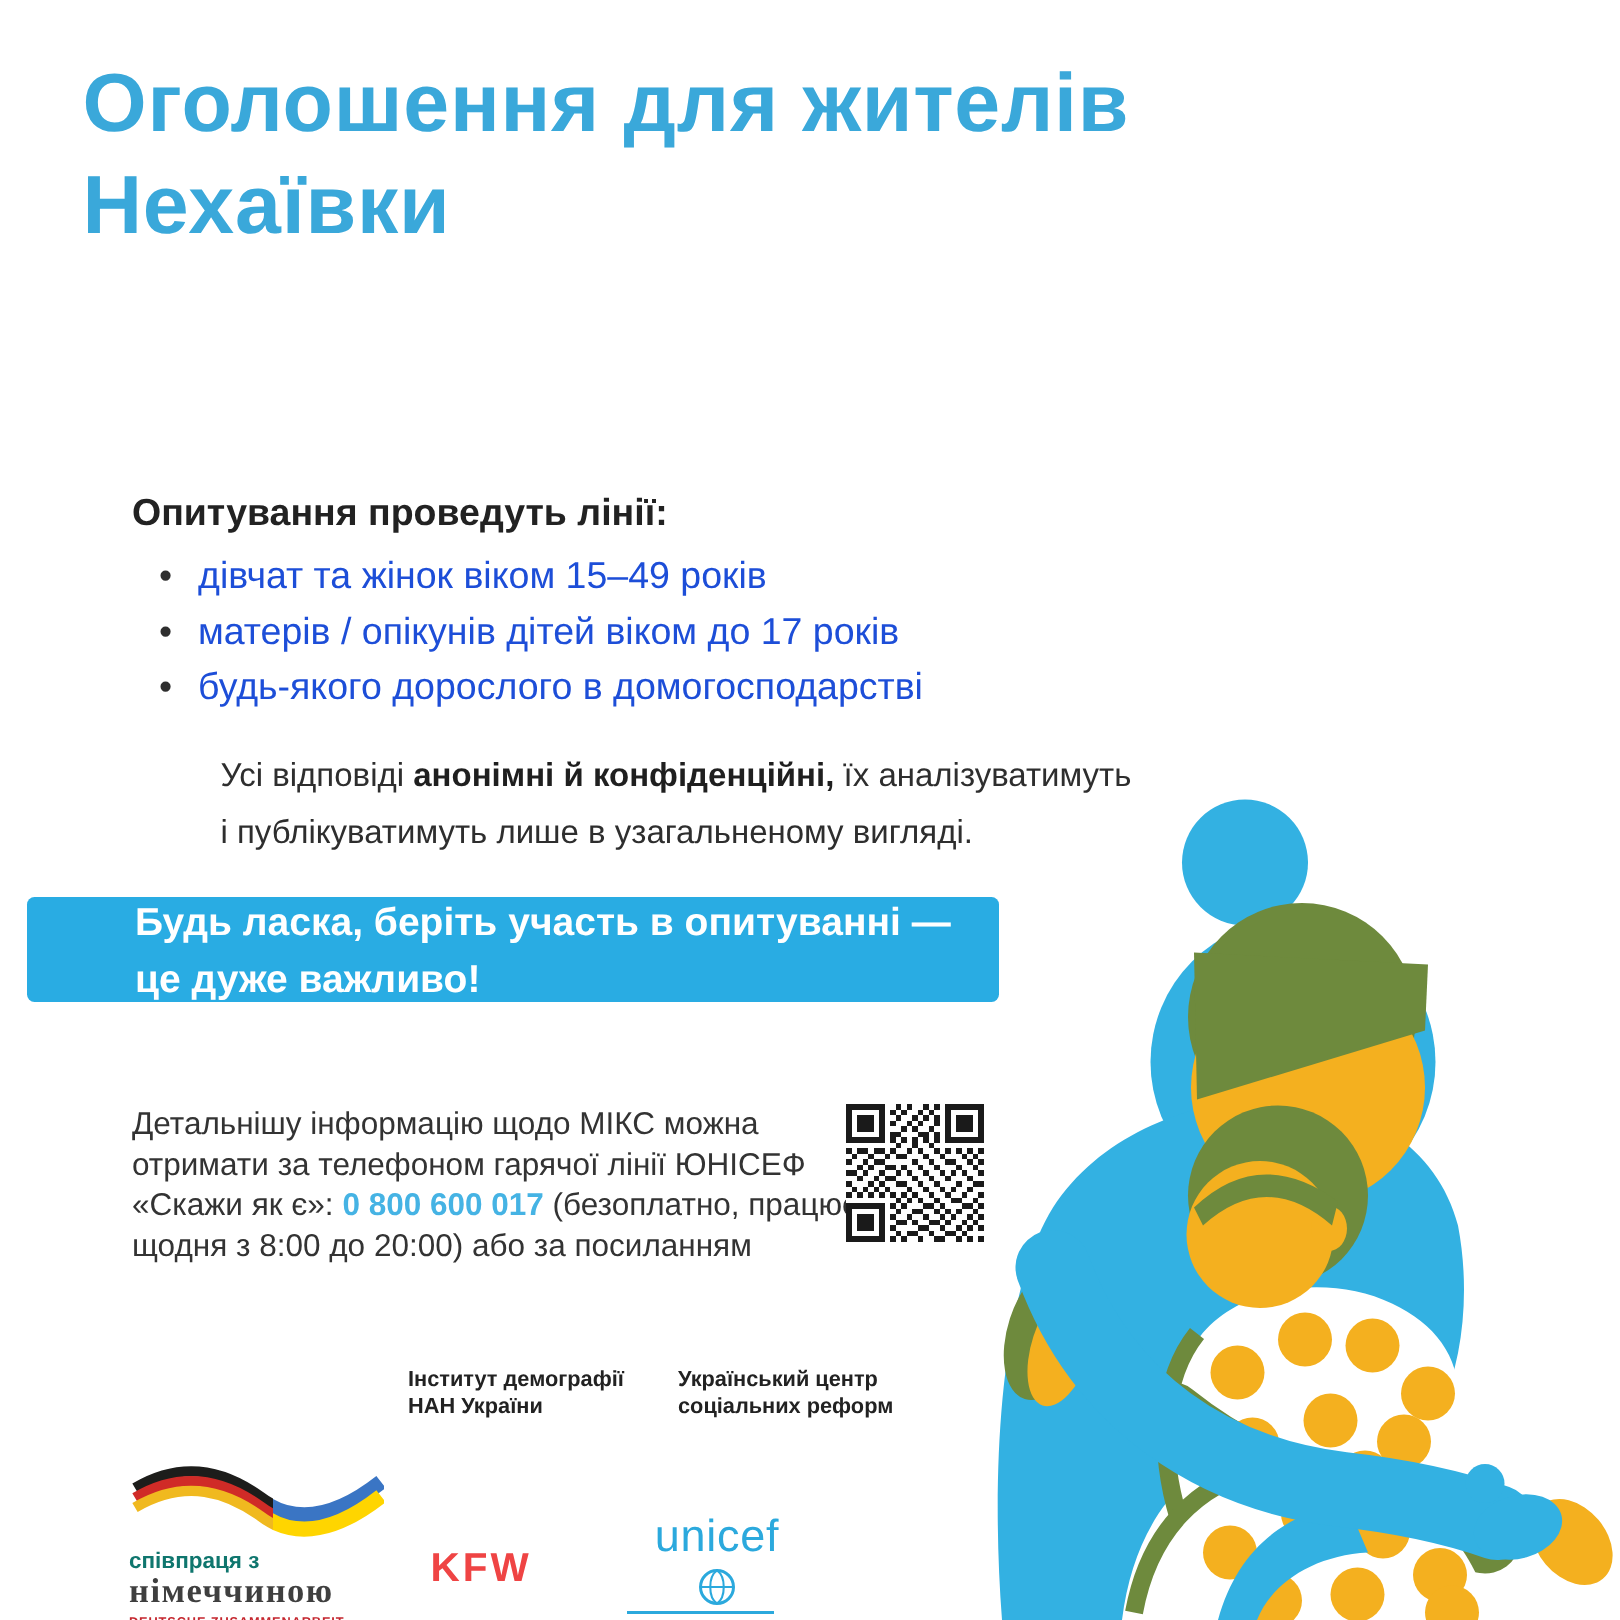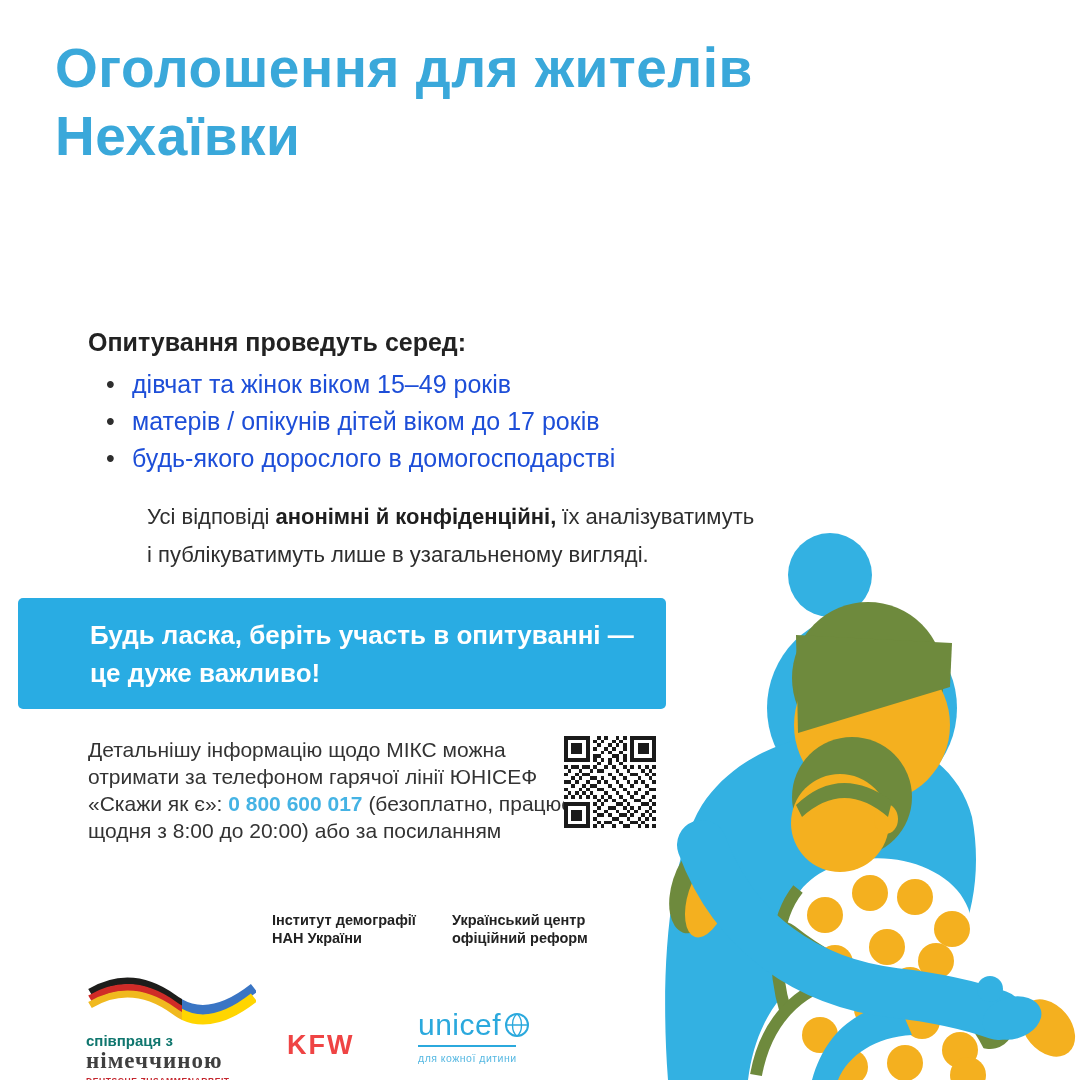--- a/index.html
+++ b/index.html
@@ -24,21 +24,21 @@
   .survey-list li {
     position:relative; padding-left:26px; font-size:25px; line-height:37px; color:#1d4ed8;
   }
   .survey-list li::before {
     content:"•"; position:absolute; left:0; top:0; font-size:25px; color:#2e2e2e;
   }
 
   .confid { left:103px; top:498px; width:800px; font-size:22px; line-height:38px; white-space:pre-line;margin-left:44px; }
 
   .cta {
-    left:18px; top:598px; width:648px; height:111px;
+    left:18px; top:598px; width:648px; height:70px;
     background:#29ace3; border-radius:5px;
     display:flex; align-items:center; padding-left:72px;
   }
   .cta-text { color:#ffffff; font-weight:700; font-size:26px; line-height:38px; white-space:pre-line; }
 
   .hotline { left:88px; top:736px; width:485px; font-size:21px; line-height:27px; font-weight:500; color:#333; white-space:pre-line; }
   .hotline .phone { color:#45b3e4; font-weight:700; }
   .hotline .hl-link { color:#45b3e4; font-weight:700; text-decoration:underline; cursor:pointer; }
 
   .qr { left:564px; top:736px; width:92px; height:92px; }
@@ -50,37 +50,37 @@
 
   .german { left:86px; top:976px; width:180px; }
   .german svg { display:block; }
   .g1 { font-size:15px; font-weight:700; color:#0f766e; margin-top:2px; }
   .g2 { font-family:"Liberation Serif", serif; font-size:23px; font-weight:700; color:#3f3f3f; letter-spacing:1px; line-height:24px; }
   .g3 { font-size:8.5px; font-weight:700; color:#c4262e; letter-spacing:0.6px; margin-top:3px; }
 
   .kfw { left:287px; top:1030px; font-size:27px; font-weight:700; color:#ef4444; letter-spacing:2px; }
 
   .unicef { left:418px; top:1008px; width:120px; }
-  .u-row { display:flex; align-items:center; gap:3px; }
+  .u-row { display:flex; align-items:center; gap:3px;flex-direction:column; }
   .u-word { font-size:30px; font-weight:500; color:#2ba9dd; letter-spacing:0.5px; }
   .u-line { width:98px; height:2px; background:#2ba9dd; margin:3px 0 5px; }
   .u-tag { font-size:10.5px; color:#56b8e2; letter-spacing:0.5px; }
 
   .illus { left:660px; top:515px; width:420px; height:565px; }
 </style>
 </head>
 <body>
 
 <div class="page">
 
   <h1 class="abs title">Оголошення для жителів
 Нехаївки</h1>
 
 
-  <h2 class="abs survey-h">Опитування проведуть серед:</h2>
+  <h2 class="abs survey-h">Опитування проведуть лінії:</h2>
 
   <ul class="abs survey-list">
     <li>дівчат та жінок віком 15–49 років</li>
     <li>матерів / опікунів дітей віком до 17 років</li>
     <li>будь-якого дорослого в домогосподарстві</li>
   </ul>
 
   <p class="abs confid"><span>Усі відповіді </span><b>анонімні й конфіденційні,</b><span> їх аналізуватимуть
 і публікуватимуть лише в узагальненому вигляді.</span></p>
 
@@ -107,21 +107,21 @@
       <rect x="0" y="18" width="7" height="7"></rect>
         <rect x="1" y="19" width="5" height="5" fill="#fff"></rect>
         <rect x="2" y="20" width="3" height="3"></rect>
       <path d="M9 0h1v1h-1zM11 0h1v1h-1zM14 0h1v1h-1zM16 0h1v1h-1zM8 1h1v1h-1zM10 1h1v1h-1zM13 1h1v1h-1zM15 1h1v1h-1zM9 2h1v1h-1zM12 2h1v1h-1zM14 2h1v1h-1zM16 2h1v1h-1zM8 3h1v1h-1zM11 3h1v1h-1zM13 3h1v1h-1zM16 3h1v1h-1zM10 4h1v1h-1zM12 4h1v1h-1zM15 4h1v1h-1zM8 5h1v1h-1zM9 5h1v1h-1zM13 5h1v1h-1zM14 5h1v1h-1zM16 5h1v1h-1zM8 6h1v1h-1zM10 6h1v1h-1zM12 6h1v1h-1zM14 6h1v1h-1zM16 6h1v1h-1zM9 7h1v1h-1zM12 7h1v1h-1zM15 7h1v1h-1zM0 8h1v1h-1zM2 8h1v1h-1zM3 8h1v1h-1zM5 8h1v1h-1zM6 8h1v1h-1zM8 8h1v1h-1zM11 8h1v1h-1zM13 8h1v1h-1zM16 8h1v1h-1zM18 8h1v1h-1zM20 8h1v1h-1zM22 8h1v1h-1zM24 8h1v1h-1zM1 9h1v1h-1zM4 9h1v1h-1zM7 9h1v1h-1zM9 9h1v1h-1zM10 9h1v1h-1zM14 9h1v1h-1zM17 9h1v1h-1zM21 9h1v1h-1zM23 9h1v1h-1zM0 10h1v1h-1zM3 10h1v1h-1zM5 10h1v1h-1zM6 10h1v1h-1zM12 10h1v1h-1zM15 10h1v1h-1zM18 10h1v1h-1zM19 10h1v1h-1zM22 10h1v1h-1zM24 10h1v1h-1zM2 11h1v1h-1zM4 11h1v1h-1zM7 11h1v1h-1zM8 11h1v1h-1zM10 11h1v1h-1zM13 11h1v1h-1zM16 11h1v1h-1zM20 11h1v1h-1zM23 11h1v1h-1zM0 12h1v1h-1zM1 12h1v1h-1zM3 12h1v1h-1zM6 12h1v1h-1zM9 12h1v1h-1zM11 12h1v1h-1zM14 12h1v1h-1zM17 12h1v1h-1zM19 12h1v1h-1zM21 12h1v1h-1zM24 12h1v1h-1zM2 13h1v1h-1zM5 13h1v1h-1zM7 13h1v1h-1zM8 13h1v1h-1zM12 13h1v1h-1zM15 13h1v1h-1zM18 13h1v1h-1zM22 13h1v1h-1zM0 14h1v1h-1zM4 14h1v1h-1zM6 14h1v1h-1zM9 14h1v1h-1zM10 14h1v1h-1zM13 14h1v1h-1zM16 14h1v1h-1zM20 14h1v1h-1zM23 14h1v1h-1zM24 14h1v1h-1zM1 15h1v1h-1zM3 15h1v1h-1zM5 15h1v1h-1zM7 15h1v1h-1zM11 15h1v1h-1zM14 15h1v1h-1zM17 15h1v1h-1zM19 15h1v1h-1zM22 15h1v1h-1zM0 16h1v1h-1zM2 16h1v1h-1zM4 16h1v1h-1zM6 16h1v1h-1zM8 16h1v1h-1zM10 16h1v1h-1zM12 16h1v1h-1zM15 16h1v1h-1zM18 16h1v1h-1zM21 16h1v1h-1zM24 16h1v1h-1zM9 17h1v1h-1zM11 17h1v1h-1zM13 17h1v1h-1zM16 17h1v1h-1zM19 17h1v1h-1zM20 17h1v1h-1zM23 17h1v1h-1zM8 18h1v1h-1zM10 18h1v1h-1zM14 18h1v1h-1zM15 18h1v1h-1zM17 18h1v1h-1zM21 18h1v1h-1zM22 18h1v1h-1zM24 18h1v1h-1zM9 19h1v1h-1zM12 19h1v1h-1zM13 19h1v1h-1zM16 19h1v1h-1zM18 19h1v1h-1zM20 19h1v1h-1zM23 19h1v1h-1zM8 20h1v1h-1zM11 20h1v1h-1zM14 20h1v1h-1zM17 20h1v1h-1zM19 20h1v1h-1zM22 20h1v1h-1zM24 20h1v1h-1zM9 21h1v1h-1zM10 21h1v1h-1zM12 21h1v1h-1zM15 21h1v1h-1zM16 21h1v1h-1zM18 21h1v1h-1zM21 21h1v1h-1zM23 21h1v1h-1zM8 22h1v1h-1zM13 22h1v1h-1zM14 22h1v1h-1zM17 22h1v1h-1zM20 22h1v1h-1zM22 22h1v1h-1zM24 22h1v1h-1zM9 23h1v1h-1zM11 23h1v1h-1zM12 23h1v1h-1zM15 23h1v1h-1zM18 23h1v1h-1zM19 23h1v1h-1zM21 23h1v1h-1zM8 24h1v1h-1zM10 24h1v1h-1zM13 24h1v1h-1zM16 24h1v1h-1zM17 24h1v1h-1zM20 24h1v1h-1zM22 24h1v1h-1zM24 24h1v1h-1z"></path>
     </g>
   </svg>
 
   <div class="abs partner-sm inst">Інститут демографії
 НАН України</div>
   <div class="abs partner-sm ucsr">Український центр
-офіційний реформ</div>
+соціальних реформ</div>
 
   <div class="abs german">
     <svg width="170" height="54" viewBox="0 0 170 54">
       <defs>
         <clipPath id="gl">
             <rect x="0" y="0" width="96" height="54"></rect>
           </clipPath>
         <clipPath id="gr">
             <rect x="96" y="0" width="74" height="54"></rect>
           </clipPath>

